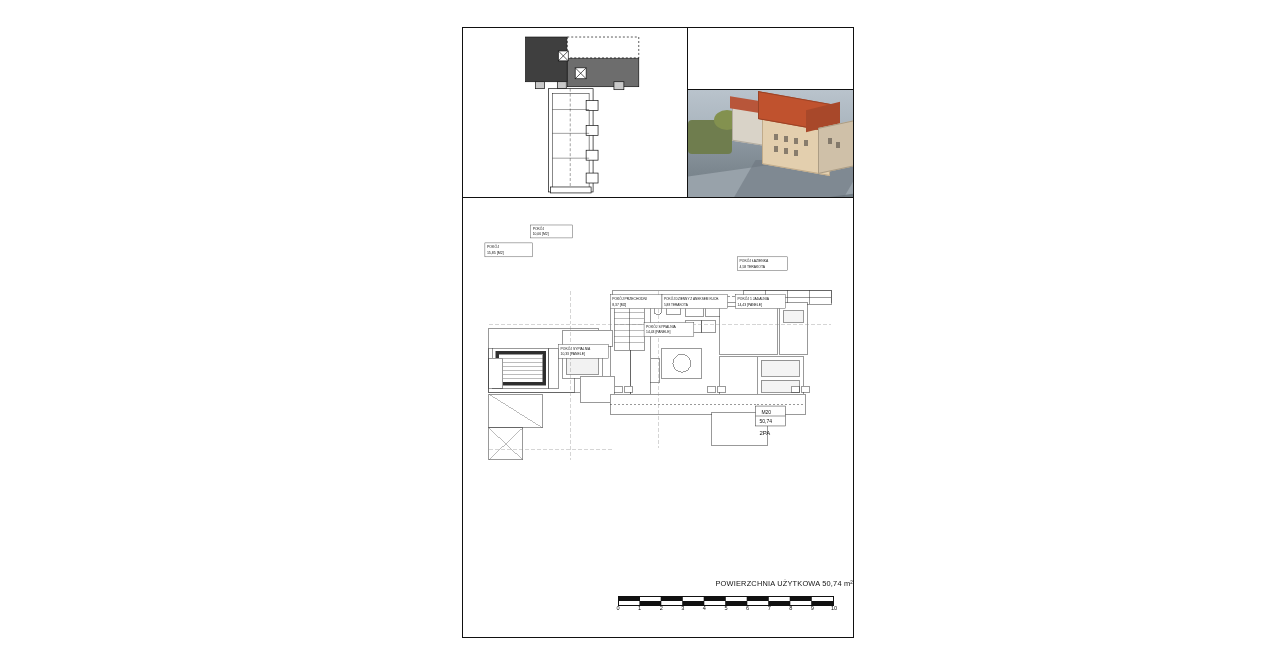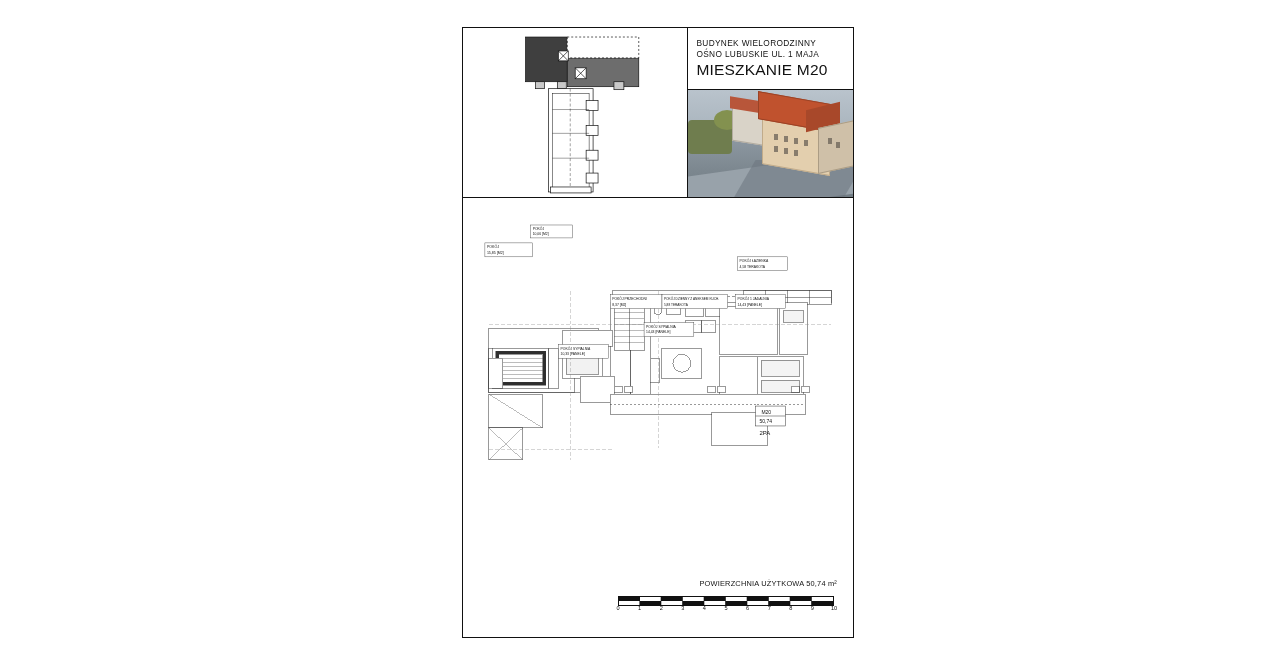--- a/index.html
+++ b/index.html
@@ -131,21 +131,21 @@
   
   #footer {
     position: absolute;
     left: 0;
     bottom: 12px;
     width: 100%;
     height: 46px;
   }
   #areaLabel {
     position: absolute;
-    right: 16px;
+    right: 0;
     top: 0px;
     font-size: 7.4px;
     color: #111;
     letter-spacing: 0.2px;
     white-space: nowrap;
   }
   #scalebar {
     position: absolute;
     left: 155px;
     top: 14px;
@@ -202,25 +202,20 @@
           <rect x="124" y="146" width="12" height="10" fill="#fff" stroke="#111"></rect>
           <line x1="90" y1="82" x2="127" y2="82" stroke="#111" stroke-width="0.4"></line>
           <line x1="90" y1="106" x2="127" y2="106" stroke="#111" stroke-width="0.4"></line>
           <line x1="90" y1="131" x2="127" y2="131" stroke="#111" stroke-width="0.4"></line>
           <rect x="88" y="160" width="41" height="6" fill="#ffffff" stroke="#111"></rect>
         </g>
       </svg>
     </div>
 
     <div id="titleinfo">
-      <div id="titletext">
-        <div class="t-line1">BUDYNEK  WIELORODZINNY</div>
-        <div class="t-line2">OŚNO  LUBUSKIE UL. 1 MAJA</div>
-        <div class="t-line3">MIESZKANIE M20</div>
-      </div>
       <div id="photo">
         <div class="ph-ground"></div>
         <div class="ph-road"></div>
         <div class="ph-green1"></div>
         <div class="ph-green2"></div>
         <div class="ph-shadow"></div>
         <div class="ph-bldgA"></div>
         <div class="ph-roofA"></div>
         <div class="ph-bldgMain"></div>
         <div class="ph-roofMain"></div>

